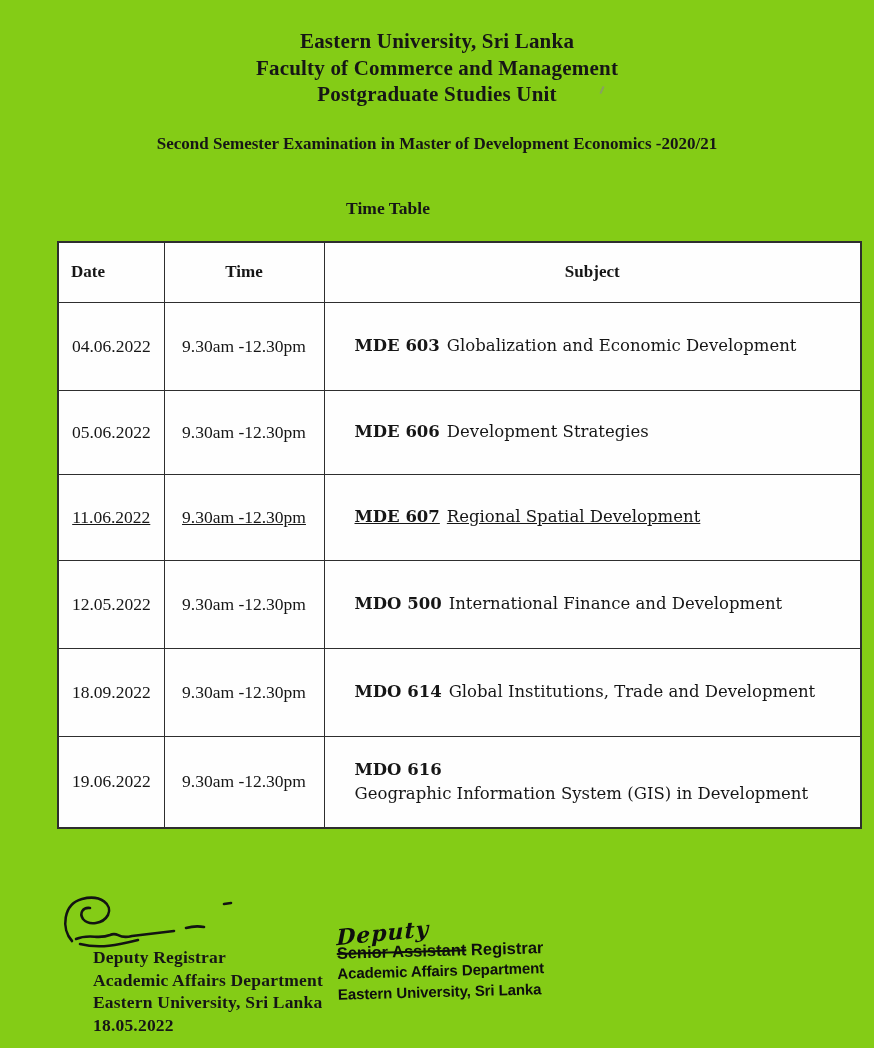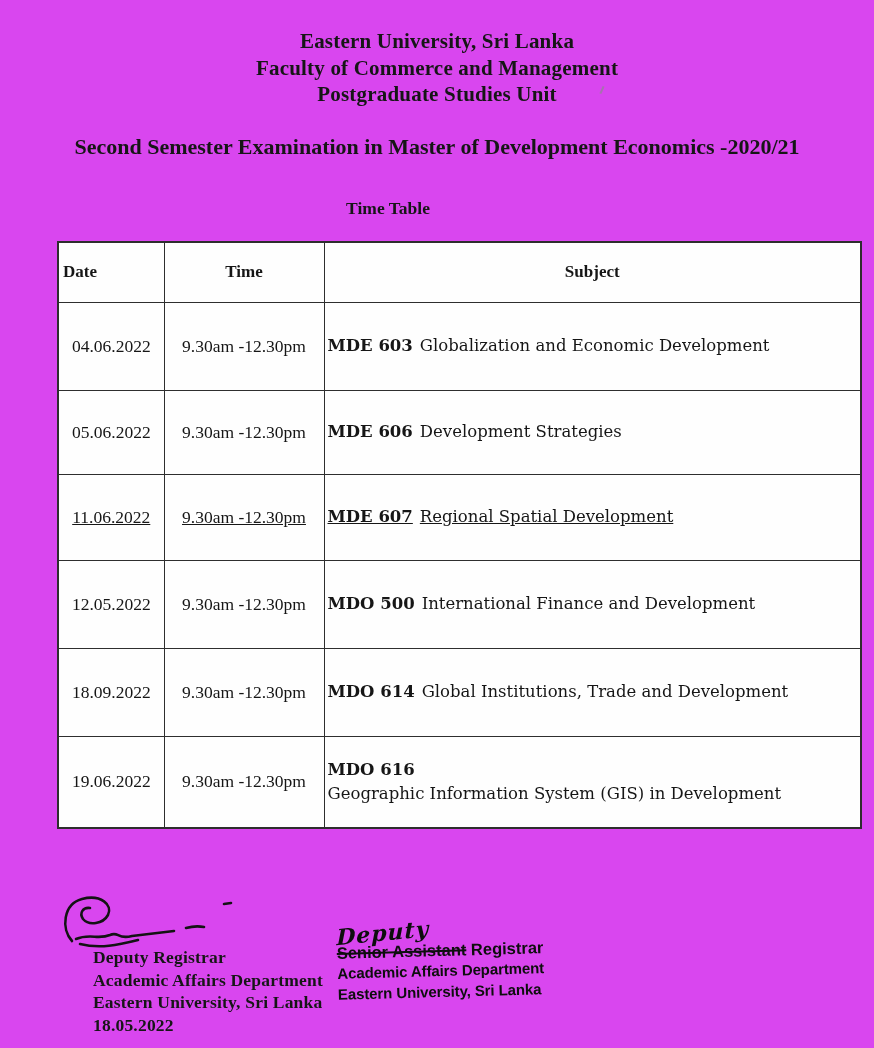--- a/index.html
+++ b/index.html
@@ -3,35 +3,35 @@
 <meta charset="utf-8">
 <style>
   html,body{margin:0;padding:0;}
   body{
     width:874px;height:1048px;
     background:#ffffff;
     font-family:"Liberation Serif", serif;
     color:#161616;
     overflow:hidden;
   }
-  .page{position:relative;width:874px;height:1048px;background:#d946ef;}
+  .page{position:relative;width:874px;height:1048px;background:#84cc16;}
 
   
   .uni-header{
     position:absolute;top:28px;left:0;width:874px;
     text-align:center;font-weight:bold;font-size:21px;line-height:26.5px;
     letter-spacing:.2px;
   }
   .scan-tick{
     position:absolute;left:601px;top:86px;width:2px;height:8px;
     background:#8a8a8a;transform:rotate(24deg);opacity:.65;
   }
   .exam-subtitle{
     position:absolute;top:134px;left:0;width:874px;
-    text-align:center;font-weight:bold;font-size:22px;
+    text-align:center;font-weight:bold;font-size:17px;
   }
   .tt-title{
     position:absolute;top:198px;left:0;width:776px;
     text-align:center;font-weight:bold;font-size:17.5px;
   }
 
   
   table.tt{
     position:absolute;left:57px;top:241px;
     border-collapse:collapse;table-layout:fixed;
@@ -44,28 +44,28 @@
   }
   col.w-date{width:106px;}
   col.w-time{width:160px;}
   col.w-subj{width:537px;}
 
   tr.hdr{height:60px;}
   tr.r1{height:88px;margin-left:36px;} tr.r2{height:84px;} tr.r3{height:86px;text-decoration:underline;}
   tr.r4{height:88px;} tr.r5{height:88px;} tr.r6{height:92px;}
 
   th{font-size:17px;font-weight:bold;}
-  th.h-date{text-align:left;padding-left:4px;}
+  th.h-date{text-align:left;padding-left:12px;}
   th.h-time{text-align:center;}
   th.h-subj{text-align:center;}
 
   td.c-date{text-align:center;font-size:17.5px;}
   td.c-time{text-align:center;font-size:17.5px;white-space:nowrap;}
   td.c-subj{
-    text-align:left;padding-left:3px;padding-right:6px;
+    text-align:left;padding-left:30px;padding-right:6px;
     font-family:"DejaVu Serif", serif;font-size:16.5px;line-height:24px;
     white-space:nowrap;
   }
   td.c-subj .code{font-weight:bold;margin-right:7px;}
   tr.r6 td.c-subj .code{display:block;margin-right:0;}
 
   
   .sig-svg{position:absolute;left:56px;top:893px;}
   .sig-block{
     position:absolute;left:57px;top:946px;

